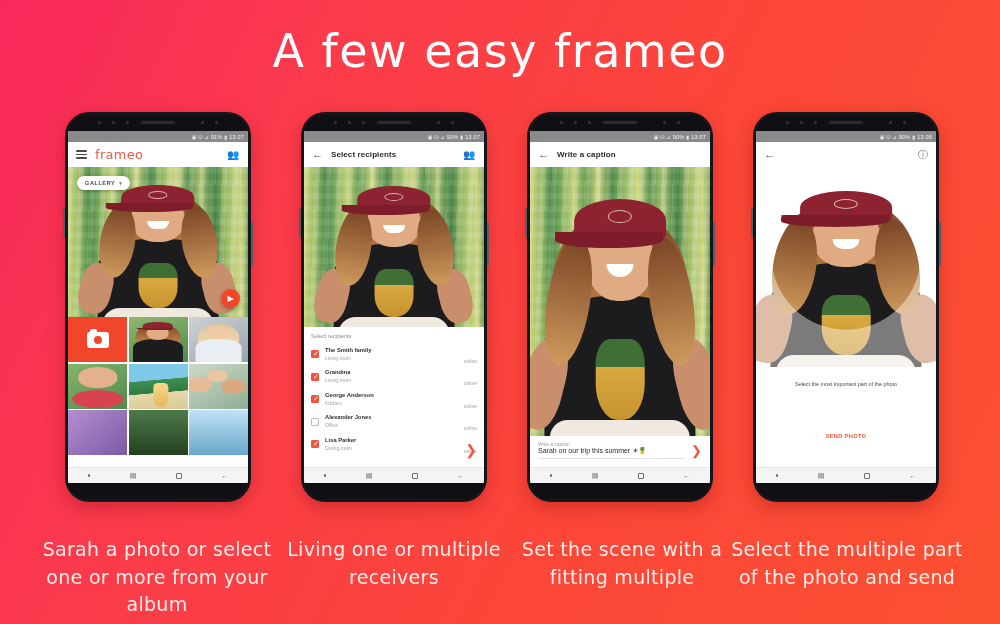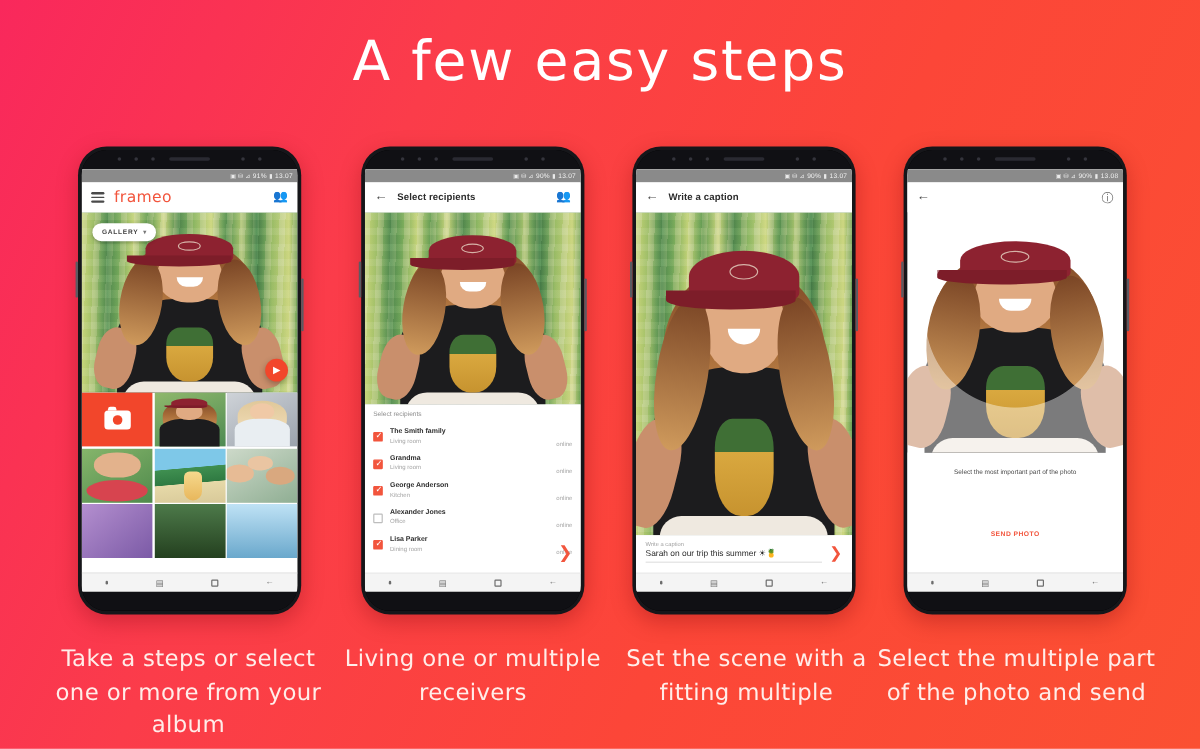--- a/index.html
+++ b/index.html
@@ -22,21 +22,20 @@
   }
 
   
   .phone {
     position:absolute;
     width:186px; height:390px;
     border-radius:24px;
     background:#16161a;
     box-shadow: 0 6px 18px rgba(120,0,10,.30);
     padding:3px;
-    margin-top:10px;
   }
   .phone::before{ 
     content:""; position:absolute; right:-2px; top:110px;
     width:2px; height:44px; background:#5b5b62; border-radius:2px;
   }
   .phone::after{
     content:""; position:absolute; left:-2px; top:96px;
     width:2px; height:30px; background:#5b5b62; border-radius:2px;
   }
   .phone-inner{
@@ -227,21 +226,21 @@
   
   .caption{
     position:absolute; color:#FFEDE9; text-align:center;
     font-size:19px; line-height:1.45; letter-spacing:.3px;
     font-family:"DejaVu Sans", sans-serif; width:250px;
   }
 </style>
 </head>
 <body>
 
-<div class="headline">A few easy steps</div>
+<div class="headline">A few easy frameo</div>
 
 <div class="phone" style="left:65px; top:112px;">
   <div class="phone-inner">
     <div class="bezel-top">
       <span class="cam-dot" style="left:30px"></span>
         <span class="cam-dot" style="left:44px"></span>
       <span class="cam-dot" style="left:58px"></span>
       <span class="speaker"></span>
       <span class="cam-dot" style="right:44px"></span>
         <span class="cam-dot" style="right:30px"></span>
@@ -557,16 +556,16 @@
         <span class="nav-dot"></span>
         <span class="nav-ico">▤</span>
         <span class="nav-sq"></span>
         <span class="nav-ico">←</span>
       </div>
     </div>
     <div class="bezel-bottom"></div>
   </div>
 </div>
 
-<div class="caption" style="left:32px;  top:536px;">Take a steps or select one or more from your album</div>
+<div class="caption" style="left:32px;  top:536px;">Sarah a photo or select one or more from your album</div>
 <div class="caption" style="left:269px; top:536px;">Living one or multiple receivers</div>
 <div class="caption" style="left:497px; top:536px;">Set the scene with a fitting multiple</div>
 <div class="caption" style="left:722px; top:536px;">Select the multiple part of the photo and send</div>
 
 </body></html>

